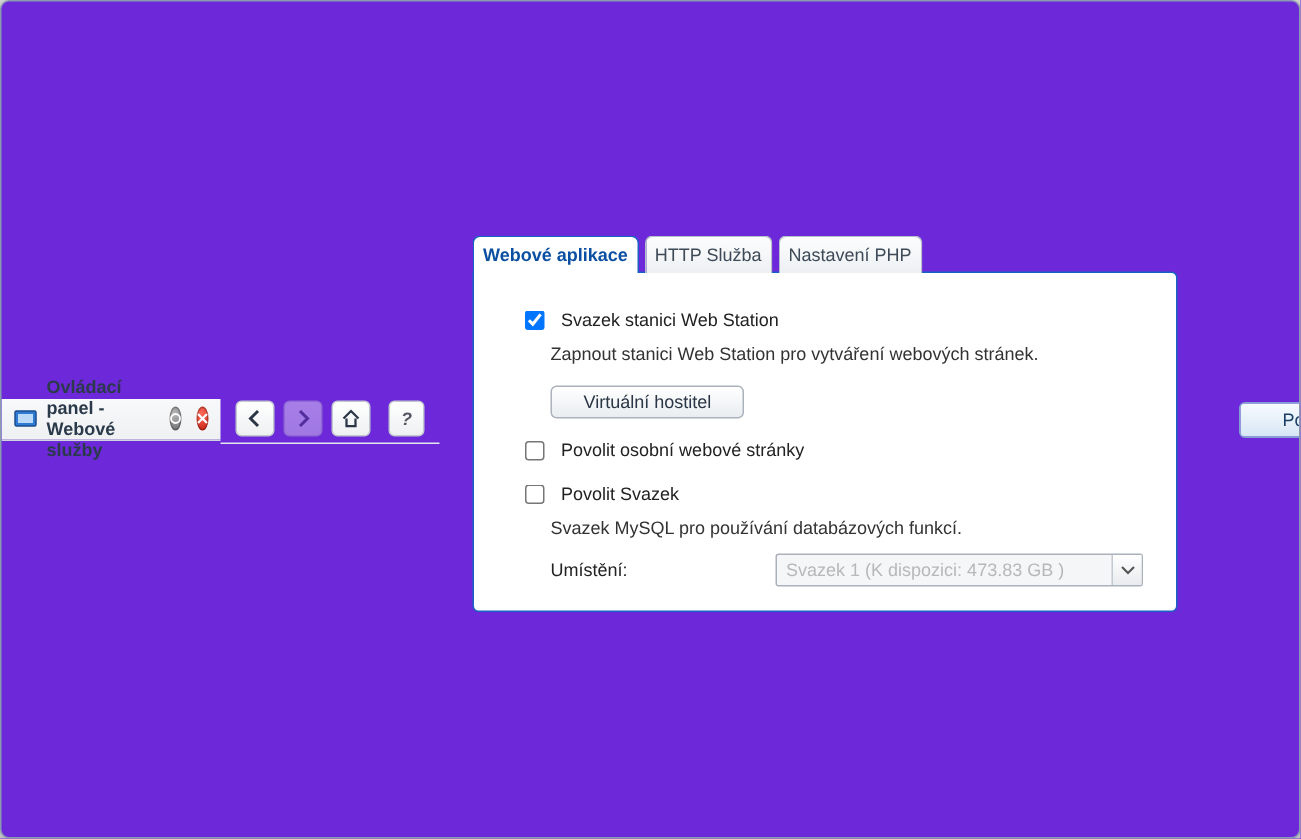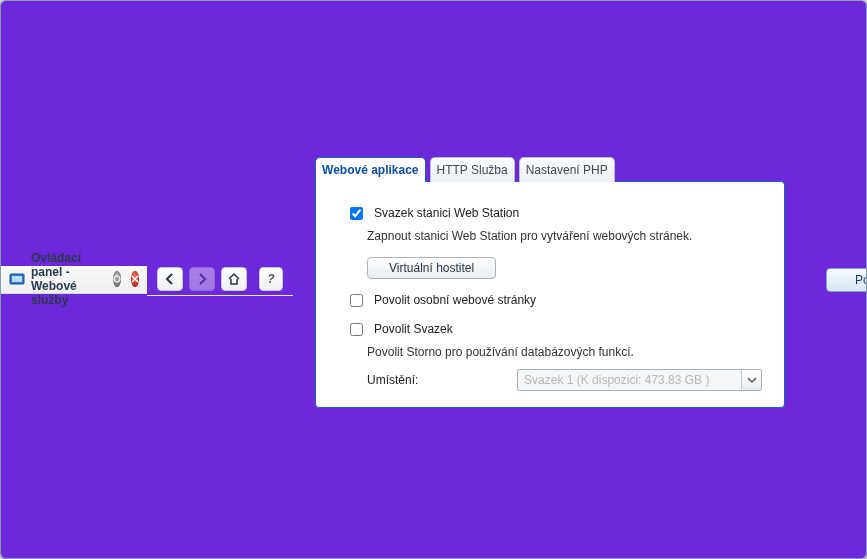--- a/index.html
+++ b/index.html
@@ -224,21 +224,21 @@
         <input type="checkbox" class="checkbox" style="">
         <span class="checkbox-label">Povolit osobní webové stránky</span>
       </div>
 
       <div class="spacer-block"></div>
 
       <div class="field-row">
         <input type="checkbox" class="checkbox" style="">
         <span class="checkbox-label">Povolit Svazek</span>
       </div>
-      <div class="desc">Povolit Storno pro používání databázových funkcí.</div>
+      <div class="desc">Svazek MySQL pro používání databázových funkcí.</div>
 
       <div class="select-row">
         <span class="label">Umístění:</span>
         <div class="fake-select">
           <span class="seltext">Svazek 1 (K dispozici: 473.83 GB )</span>
           <span class="selarrow">
             <svg width="10" height="10" viewBox="0 0 10 10">
                 <path d="M1 3 L5 7 L9 3" fill="none" stroke="#555" stroke-width="1.4"></path>
               </svg>
           </span>

